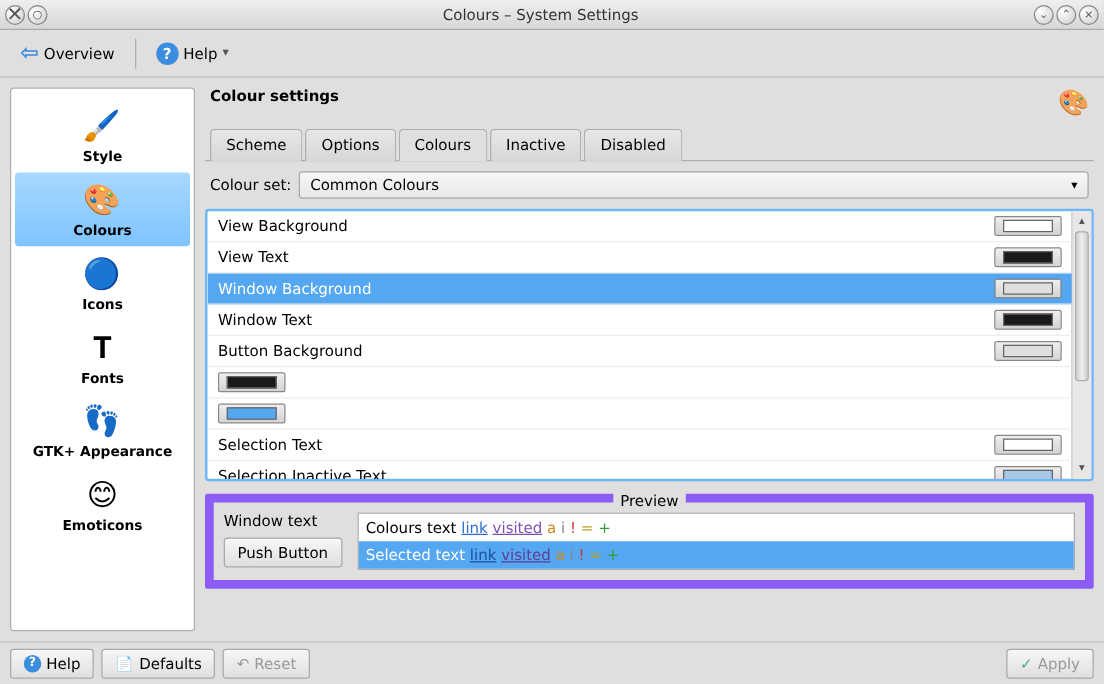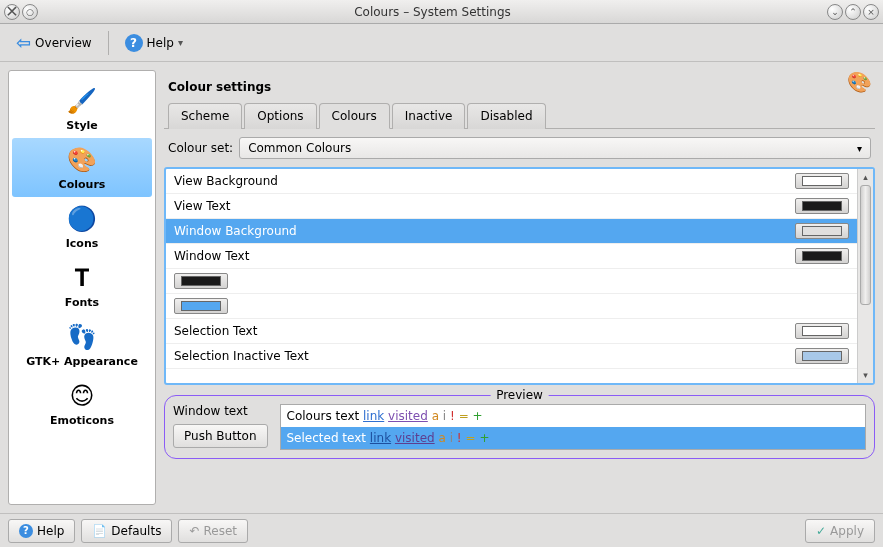--- a/index.html
+++ b/index.html
@@ -20,21 +20,21 @@
     
     .main-area { flex: 1; display: flex; padding: 8px; gap: 8px; }
     
     .sidebar { width: 148px; background: #fff; border: 1px solid #b0afae; border-radius: 3px; padding: 8px 3px; overflow-y: auto; }
     .sidebar-item { display: flex; flex-direction: column; align-items: center; padding: 6px 4px; cursor: pointer; border-radius: 3px; }
     .sidebar-item.selected { background: linear-gradient(to bottom, #a8d8ff, #7ec4ff); }
     .sidebar-icon { width: 32px; height: 32px; margin-bottom: 2px; display: flex; align-items: center; justify-content: center; font-size: 24px; }
     .sidebar-label { font-weight: bold; font-size: 11px; text-align: left; }
     
     .content { flex: 1; display: flex; flex-direction: column; }
-    .content-header { display: flex; align-items: flex-end; padding: 0 4px 8px 4px; }
+    .content-header { display: flex; align-items: flex-start; padding: 0 4px 8px 4px; }
     .content-title { font-weight: bold; flex: 1; }
     .palette-icon { width: 24px; height: 24px; font-size: 20px; }
     
     .tabs { display: flex; border-bottom: 1px solid #b0afae; padding-left: 4px; }
     .tab { padding: 5px 12px; background: linear-gradient(to bottom, #e8e7e6, #d8d7d6); border: 1px solid #b0afae; border-bottom: none; border-radius: 4px 4px 0 0; margin-right: 2px; cursor: pointer; position: relative; top: 1px; }
     .tab.active { background: #e0dfde; border-bottom: 1px solid #e0dfde; font-weight: normal; }
     
     .colour-set-row { display: flex; align-items: center; padding: 8px 4px; gap: 6px; }
     .combo { flex: 1; background: linear-gradient(to bottom, #f8f7f6, #e8e7e6); border: 1px solid #aaa; border-radius: 3px; padding: 3px 8px; display: flex; align-items: center; cursor: pointer; }
     .combo-text { flex: 1; }
@@ -45,21 +45,21 @@
     .colour-row { display: flex; align-items: center; padding: 4px 8px; border-bottom: 1px solid #eee; }
     .colour-row.selected { background: #54a7f0; color: white; }
     .colour-name { flex: 1; }
     .colour-swatch-btn { width: 54px; height: 16px; border: 1px solid #888; border-radius: 2px; background: linear-gradient(to bottom, #f0efee, #d4d3d2); display: flex; align-items: center; justify-content: center; cursor: pointer; padding: 1px; }
     .colour-swatch-inner { width: 40px; height: 10px; border: 1px solid #666; }
     .list-scrollbar { width: 16px; background: #e8e7e6; border-left: 1px solid #ccc; position: relative; }
     .scroll-up, .scroll-down { height: 16px; display: flex; align-items: center; justify-content: center; font-size: 9px; color: #555; cursor: pointer; }
     .scroll-thumb { position: absolute; top: 16px; left: 2px; right: 2px; height: 120px; background: linear-gradient(to right, #d0cfce, #f0efee, #d0cfce); border: 1px solid #aaa; border-radius: 3px; cursor: pointer; }
     .scroll-down { position: absolute; bottom: 0; left: 0; right: 0; }
     
-    .preview-group { margin-top: 10px; border: 1px solid #8b5cf6; border-radius: 12px; padding: 8px; position: relative; }
+    .preview-group { margin-top: 10px; border: 7px solid #8b5cf6; border-radius: 2px; padding: 8px; position: relative; }
     .preview-legend { position: absolute; top: -8px; left: 50%; transform: translateX(-50%); background: #e0dfde; padding: 0 6px; }
     .preview-content { display: flex; gap: 12px; align-items: flex-start; }
     .preview-left { display: flex; flex-direction: column; gap: 6px; }
     .push-btn { padding: 4px 10px; background: linear-gradient(to bottom, #f8f7f6, #e0dfde); border: 1px solid #aaa; border-radius: 3px; cursor: pointer; }
     .preview-right { flex: 1; background: #fff; border: 1px solid #aaa; }
     .preview-line { padding: 4px 6px; }
     .preview-line.sel { background: #54a7f0; color: white; }
     .link { color: #2f6fd0; text-decoration: underline; }
     .visited { color: #7d4fb0; text-decoration: underline; }
     .sel .link { color: #1e4f9e; }
@@ -176,20 +176,26 @@
           <div class="colour-row selected">
             <div class="colour-name">Window Background</div>
             <div class="colour-swatch-btn">
               <div class="colour-swatch-inner" style="background: rgb(224, 223, 222);"></div>
             </div>
           </div>
           <div class="colour-row">
             <div class="colour-name">Window Text</div>
             <div class="colour-swatch-btn">
               <div class="colour-swatch-inner" style="background: rgb(26, 26, 26);"></div>
+            </div>
+          </div>
+          <div class="colour-row">
+            <div class="colour-name">Button Background</div>
+            <div class="colour-swatch-btn">
+              <div class="colour-swatch-inner" style="background: rgb(224, 223, 222);"></div>
             </div>
           </div>
           <div class="colour-row">
             <div class="colour-swatch-btn">
               <div class="colour-swatch-inner" style="background: rgb(26, 26, 26);"></div>
             </div>
           </div>
           <div class="colour-row">
             <div class="colour-swatch-btn">
               <div class="colour-swatch-inner" style="background: rgb(84, 167, 240);"></div>

